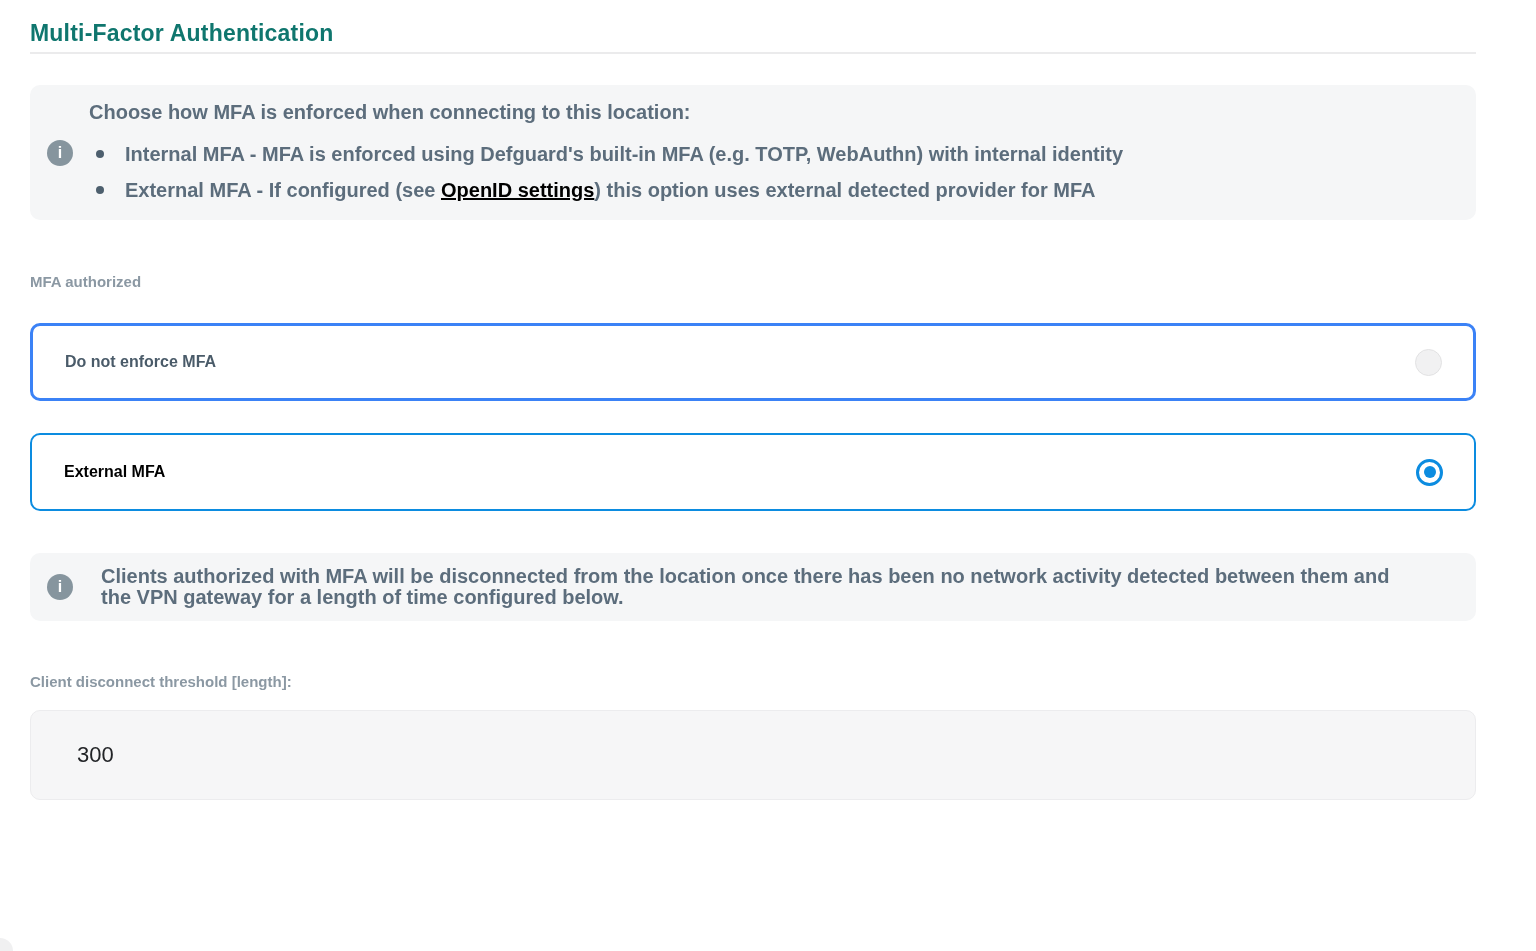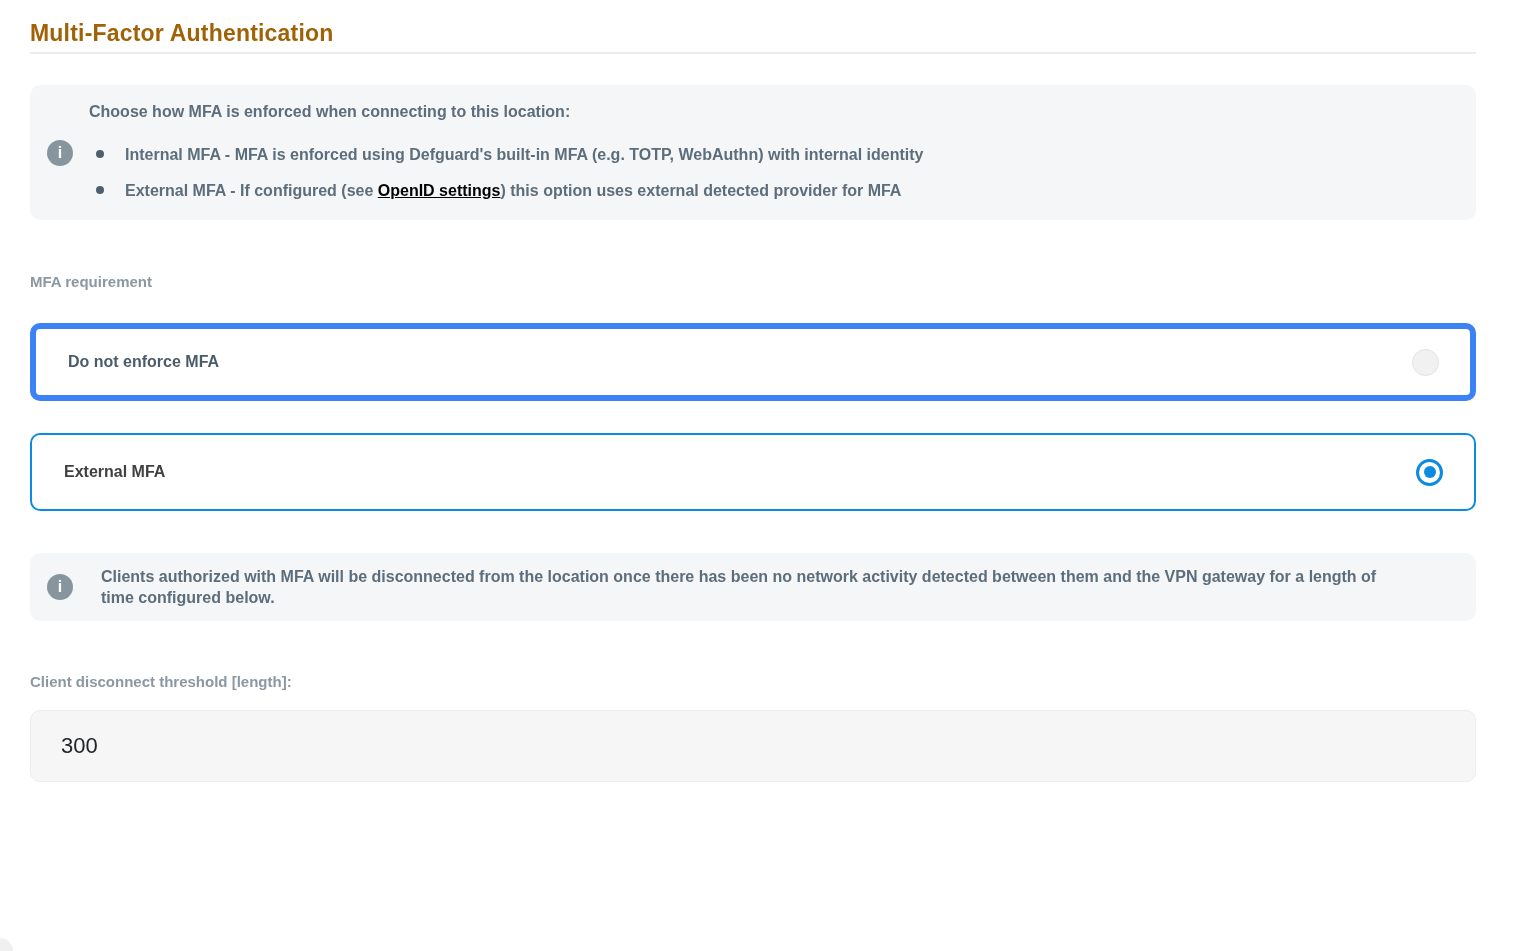--- a/index.html
+++ b/index.html
@@ -11,21 +11,21 @@
     overflow: hidden;
   }
   .page { position: absolute; left: 30px; top: 0; width: 1446px; }
 
   .page-title {
     margin: 21px 0 0;
     font-size: 23px;
     line-height: 25px;
     font-weight: 700;
     letter-spacing: 0.2px;
-    color: #a16207;
+    color: #0f766e;
   }
   .title-divider {
     border: none;
     border-top: 2px solid #ebebec;
     margin: 6px 0 0;
   }
 
   .info-box {
     background: #f5f6f7;
     border-radius: 10px;
@@ -43,21 +43,21 @@
     background: var(--info-icon, #86959e);
     color: #ffffff;
     display: flex; align-items: center; justify-content: center;
     font-size: 16px; font-weight: 700;
     user-select: none;
   }
   .info-content {
     margin-left: 16px;
     padding-right: 40px;
     color: var(--slate, #5c6d7c);
-    font-size: 16px;
+    font-size: 20px;
     font-weight: 600;
   }
   .info-intro { margin: 0 0 25px; line-height: 18px; }
   .info-bullets { list-style: none; margin: 4px; padding: 0; }
   .info-bullets li {
     position: relative;
     padding-left: 32px;
     line-height: 17px;
     margin-bottom: 19px;
   }
@@ -85,35 +85,35 @@
     line-height: 18px;
   }
   .label-mfa { margin-top: 53px; }
   .label-threshold { margin-top: 52px; }
 
   .option-card {
     box-sizing: border-box;
     height: 78px;
     margin-top: 32px;
     background: #ffffff;
-    border: 6px solid #3b82f6;
+    border: 3px solid #3b82f6;
     border-radius: 10px;
     display: flex;
     align-items: center;
     justify-content: space-between;
     padding: 0 31px 0 32px;
     cursor: pointer;
   }
   .option-label {
     font-size: 16px;
     font-weight: 700;
     color: #4a5b69;
   }
   .option-card.selected { border: 2px solid var(--accent, #0c8ce0); }
-  .option-card.selected .option-label { color: #404040; }
+  .option-card.selected .option-label { color: #000000; }
 
   .radio {
     box-sizing: border-box;
     flex: none;
     width: 27px; height: 27px;
     border-radius: 50%;
     background: #f1f1f2;
     border: 1px solid #e2e2e3;
     display: flex; align-items: center; justify-content: center;
   }
@@ -126,26 +126,26 @@
     width: 12px; height: 12px;
     border-radius: 50%;
     background: var(--accent, #0c8ce0);
   }
   .option-card.selected .radio-dot { display: block; }
 
   .threshold-input {
     box-sizing: border-box;
     display: block;
     width: 100%;
-    height: 72px;
+    height: 90px;
     margin-top: 19px;
     background: #f6f6f7;
     border: 1px solid #ececee;
     border-radius: 10px;
-    padding: 0 30px;
+    padding: 0 46px;
     font-family: "Liberation Sans", sans-serif;
     font-size: 22px;
     color: #222427;
     outline: none;
   }
 
   .corner-artifact {
     position: absolute;
     left: -13px; bottom: -13px;
     width: 26px; height: 26px;
@@ -169,21 +169,21 @@
         <li>
           <span>Internal MFA - MFA is enforced using Defguard's built-in MFA (e.g. TOTP, WebAuthn) with internal identity</span>
         </li>
         <li>
           <span>External MFA - If configured (see </span><a href="#" class="openid-link">OpenID settings</a><span>) this option uses external detected provider for MFA</span>
         </li>
       </ul>
     </div>
   </div>
 
-  <div class="field-label label-mfa">MFA requirement</div>
+  <div class="field-label label-mfa">MFA authorized</div>
 
   <div class="option-card">
     <span class="option-label">Do not enforce MFA</span>
     <span class="radio"></span>
   </div>
 
 
   <div class="option-card selected">
     <span class="option-label">External MFA</span>
     <span class="radio">

